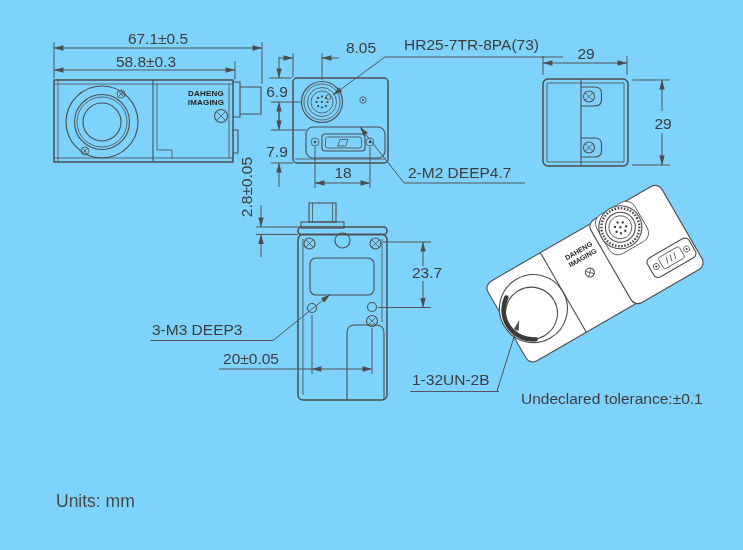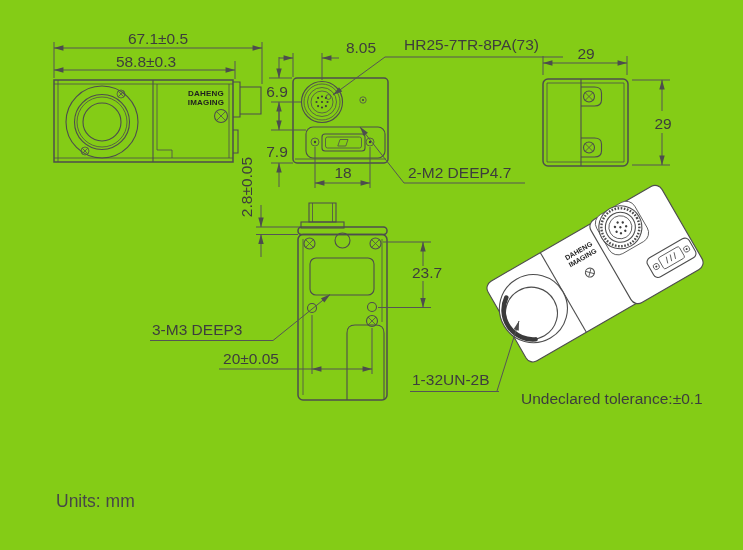--- a/index.html
+++ b/index.html
@@ -1,16 +1,16 @@
 <!DOCTYPE html>
 <html><head>
 <meta charset="utf-8">
 <style>
   html,body{margin:0;padding:0;background:#fff;}
-  #stage{position:relative;width:743px;height:550px;background:#84cc16;overflow:hidden;
+  #stage{position:relative;width:743px;height:550px;background:#7dd3fc;overflow:hidden;
          font-family:"Liberation Sans",sans-serif;}
   svg text{font-family:"Liberation Sans",sans-serif;font-size:15.5px;fill:#3d3d3d;}
   svg .logo{font-size:8px;font-weight:bold;fill:#1f1f1f;letter-spacing:.2px;}
   svg .logo-iso{font-size:7px;font-weight:bold;fill:#1f1f1f;}
   svg .units{font-size:17.5px;fill:#474747;}
   .ln{stroke:#4d4d4d;fill:none;stroke-width:1.1;}
   .thick{stroke-width:1.5;}
   .thin{stroke-width:.8;}
   .dim{stroke:#555;fill:none;stroke-width:1;}
   .whitefill{fill:#ffffff;}

